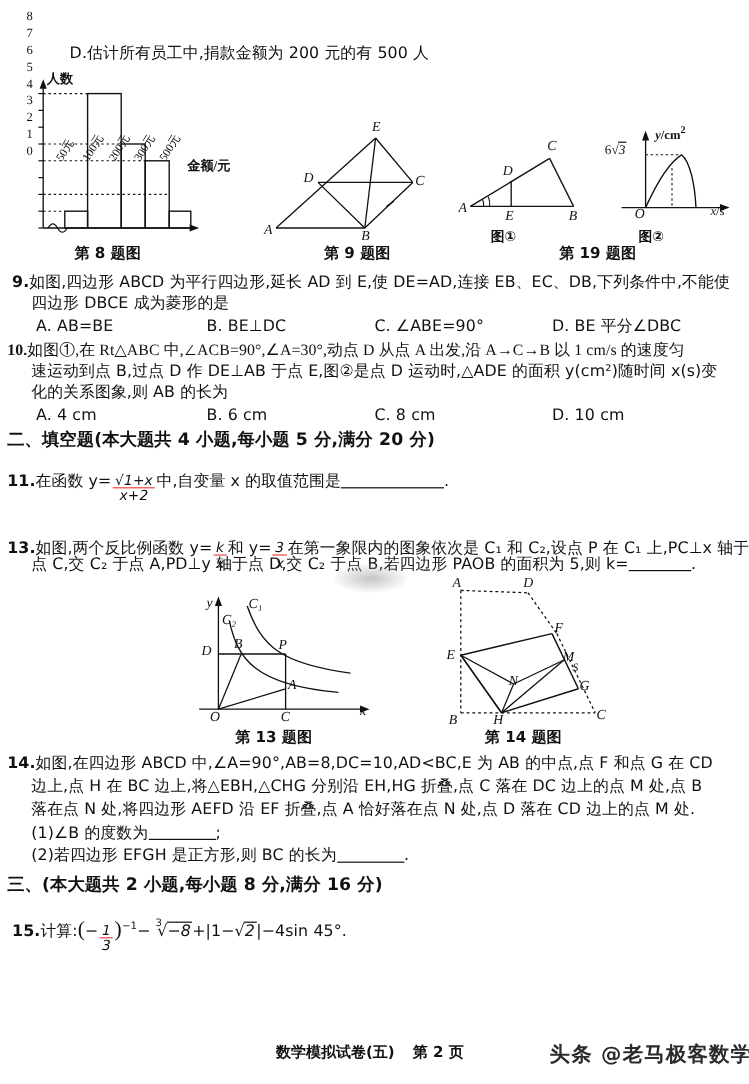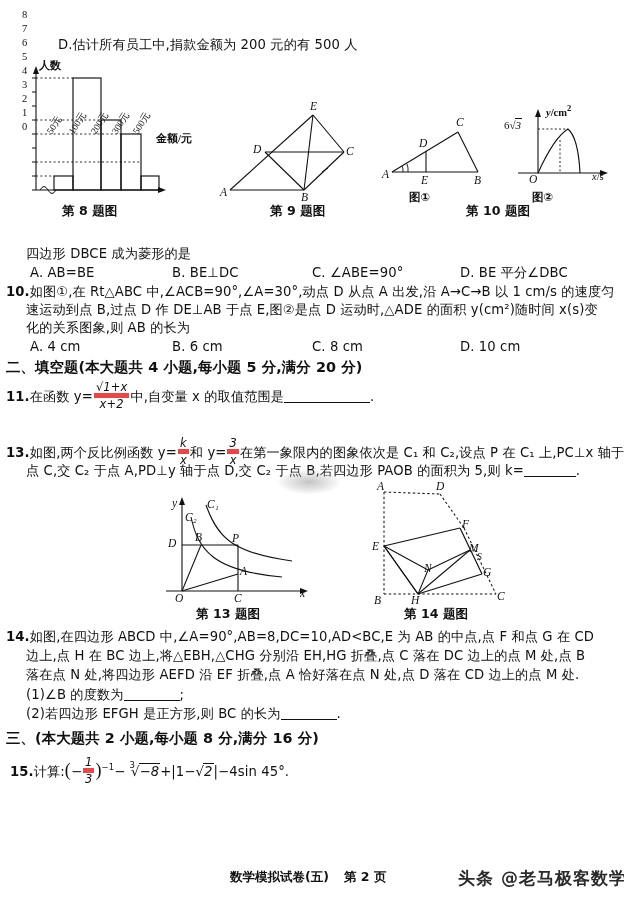--- a/index.html
+++ b/index.html
@@ -75,21 +75,21 @@
     display: inline-block;
     vertical-align: middle;
     text-align: center;
     font-style: italic;
     font-size: 11.5px;
     line-height: 1.05;
     margin: 0 1px;
     position: relative;
     top: -1px;
   }
-  .frac .num { display: block; padding: 0 2px; border-bottom: 5px solid #ef4444; }
+  .frac .num { display: block; padding: 0 2px; border-bottom: 1px solid #ef4444; margin-top: 13px; }
   .frac .den { display: block; padding: 0 2px; }
   .rad {
     display: inline-block;
     border-top: 1px solid #111;
     padding: 0 1px 0 1px;
     margin-left: -1px;
     font-style: italic;
   }
   .radsign { font-style: normal; }
   .sup { font-size: 8.5px; vertical-align: super; font-style: normal; }
@@ -263,29 +263,32 @@
         <line x1="30" y1="24" x2="60" y2="24"></line>
         <line x1="52" y1="35" x2="52" y2="68"></line>
       </g>
     </svg>
     <div class="axlbl" style="left:38px; top:-2px; font-weight:bold; font-size:10.5px;"><span class="it">y</span>/cm<span class="sup">2</span></div>
     <div class="axlbl" style="left:84px; top:66px; font-size:10.5px;"><span class="it">x</span>/s</div>
     <div class="figlbl" style="left:21px; top:68px;">O</div>
     <div class="axlbl" style="left:-4px; top:13px; font-size:11px;">6<span class="radsign">√</span><span class="rad">3</span></div>
   </div>
   <div class="cap" style="left:532px; top:190px; font-size:11.5px;">图②</div>
-  <div class="cap" style="left:466px; top:203px;">第 10 题图</div>
-
+  <div class="cap" style="left:466px; top:203px;">第 19 题图</div>
+
+  <div class="ln cn" style="left:10px; top:228px;">
+    <span class="qnum">9.</span><span>如图,四边形 ABCD 为平行四边形,延长 AD 到 E,使 DE=AD,连接 EB、EC、DB,下列条件中,不能使</span>
+  </div>
   <div class="ln cn" style="left:26px; top:246px;">四边形 DBCE 成为菱形的是</div>
   <div class="ln cn" style="left:30px;  top:265px;">A. AB=BE</div>
   <div class="ln cn" style="left:172px; top:265px;">B. BE⊥DC</div>
   <div class="ln cn" style="left:312px; top:265px;">C. ∠ABE=90°</div>
   <div class="ln cn" style="left:460px; top:265px;">D. BE 平分∠DBC</div>
 
-  <div class="ln cn" style="left:6px; top:284px;">
+  <div class="ln cn" style="left:6px; top:284px;font-family:Liberation Serif, serif;">
     <span class="qnum">10.</span><span>如图①,在 Rt△ABC 中,∠ACB=90°,∠A=30°,动点 D 从点 A 出发,沿 A→C→B 以 1 cm/s 的速度匀</span>
   </div>
   <div class="ln cn" style="left:26px; top:320px;">化的关系图象,则 AB 的长为</div>
   <div class="ln cn" style="left:26px; top:302px;">速运动到点 B,过点 D 作 DE⊥AB 于点 E,图②是点 D 运动时,△ADE 的面积 y(cm²)随时间 x(s)变</div>
   <div class="ln cn" style="left:30px;  top:339px;">A. 4 cm</div>
   <div class="ln cn" style="left:172px; top:339px;">B. 6 cm</div>
   <div class="ln cn" style="left:312px; top:339px;">C. 8 cm</div>
   <div class="ln cn" style="left:460px; top:339px;">D. 10 cm</div>
 
   <div class="ln sec-head" style="left:6px; top:358px;">二、填空题(本大题共 4 小题,每小题 5 分,满分 20 分)</div>

